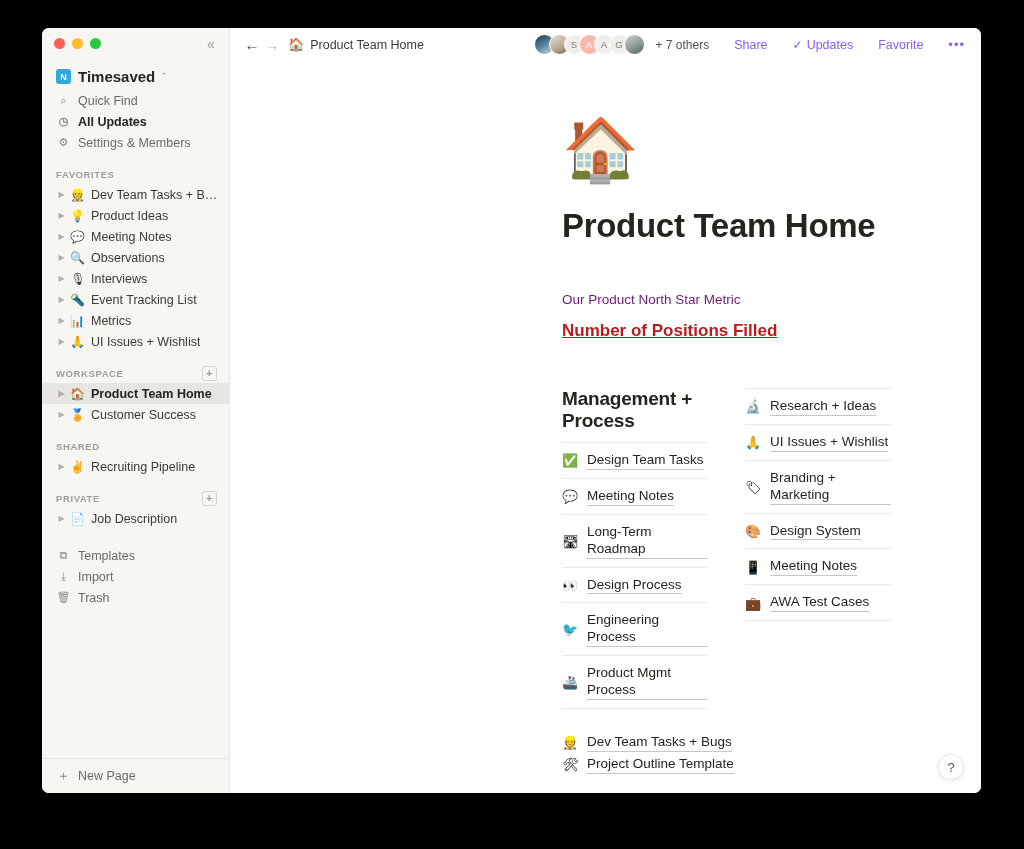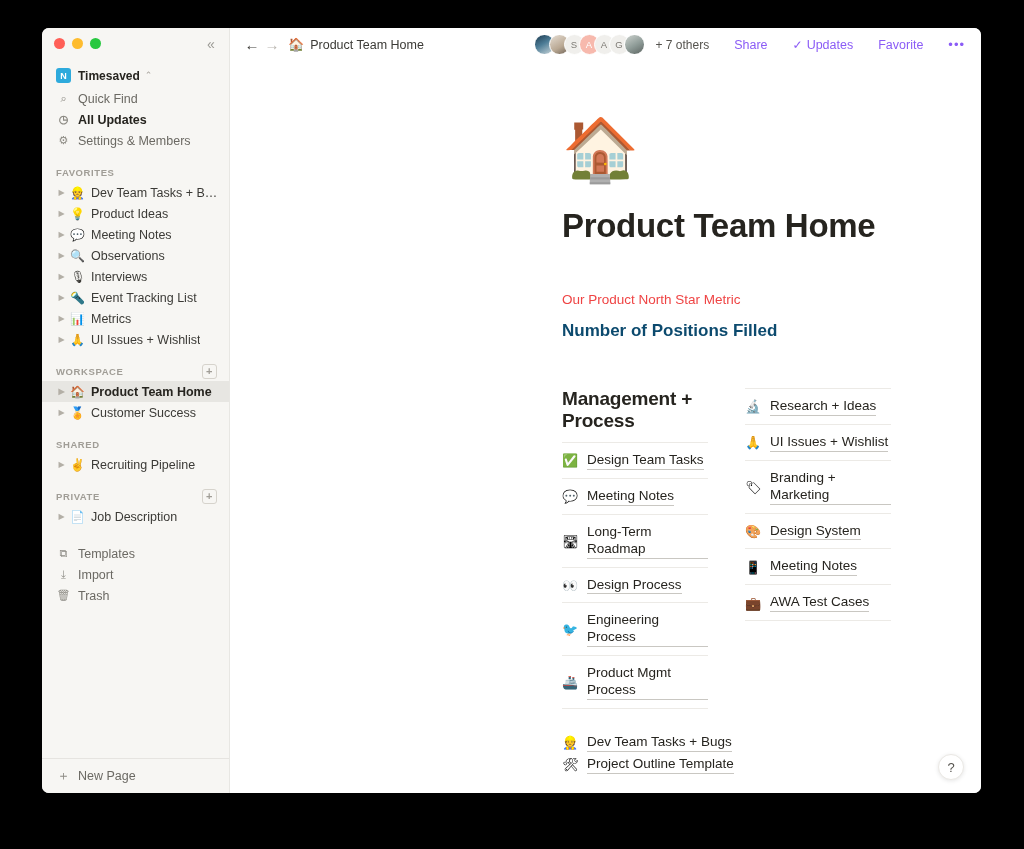--- a/index.html
+++ b/index.html
@@ -58,21 +58,21 @@
     margin-top: 5px;
     cursor: pointer;
   }
   .ws-logo {
     width: 15px; height: 15px; border-radius: 3px;
     background: #2eaadc;
     display: flex; align-items: center; justify-content: center;
     margin-right: 7px; flex: none;
     color: #fff; font-size: 9px; font-weight: bold;
   }
-  .ws-name { font-size: 12px; font-weight: 600; color: #26241f; }
+  .ws-name { font-size: 15px; font-weight: 600; color: #26241f; }
   .ws-caret { margin-left: 5px; color: #a5a29a; font-size: 9px; line-height: 1; }
 
   .nav-item {
     display: flex; align-items: center;
     padding: 3px 12px 3px 14px;
     font-size: 12.5px; color: #6b6963;
     cursor: pointer;
     height: 21px;
   }
   .nav-item.strong { color: #26241f; font-weight: 600; }
@@ -200,27 +200,27 @@
   .inner { padding-left: 332px; padding-right: 90px; }
   
 
   .page-icon { font-size: 62px; line-height: 1; margin-bottom: 26px; }
   .page-title {
     font-size: 33px; font-weight: 700; color: #26241f;
     letter-spacing: -0.3px;
   }
 
   .caption {
-    font-size: 13.5px; color: #ef4444;
+    font-size: 13.5px; color: #701a75;
     margin-top: 47px;
   }
   .nsm-link {
     display: inline-block;
-    font-size: 17px; font-weight: 700; color: #0c4a6e;
-    margin-top: 14px; cursor: pointer;
+    font-size: 17px; font-weight: 700; color: #b91c1c;
+    margin-top: 14px; cursor: pointer; text-decoration: underline;
   }
 
   .cols {
     display: flex;
     margin-top: 35px;
     gap: 37px;
   }
   .col { flex: 1; min-width: 0; margin-top: 12px; }
   .col-head {
     font-size: 19px; font-weight: 700; color: #26241f;

